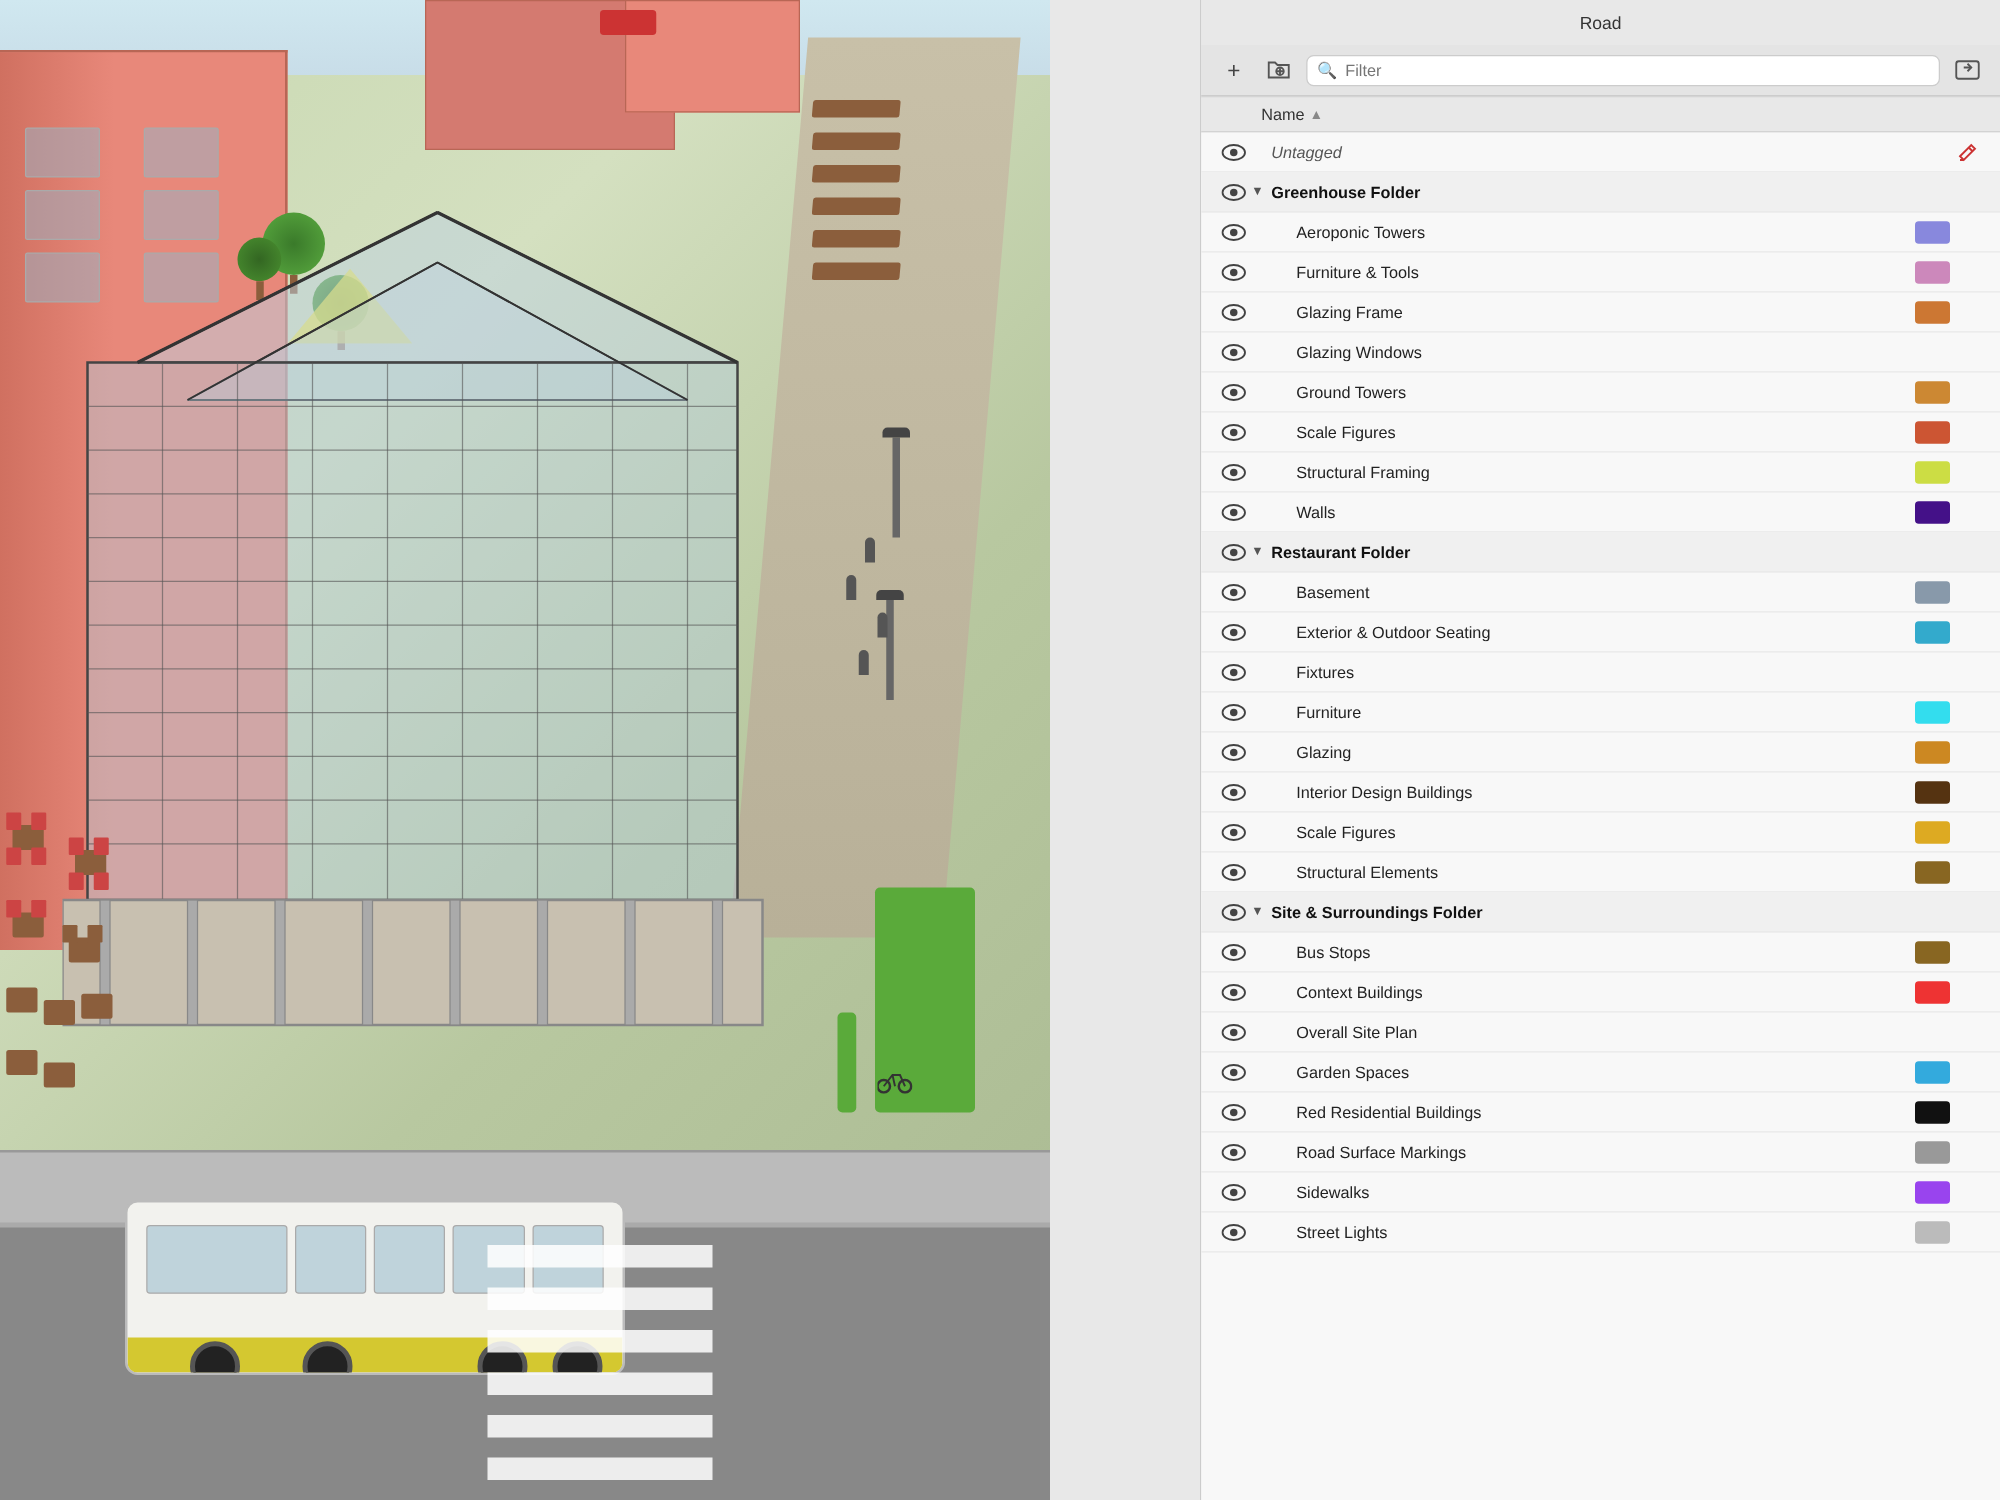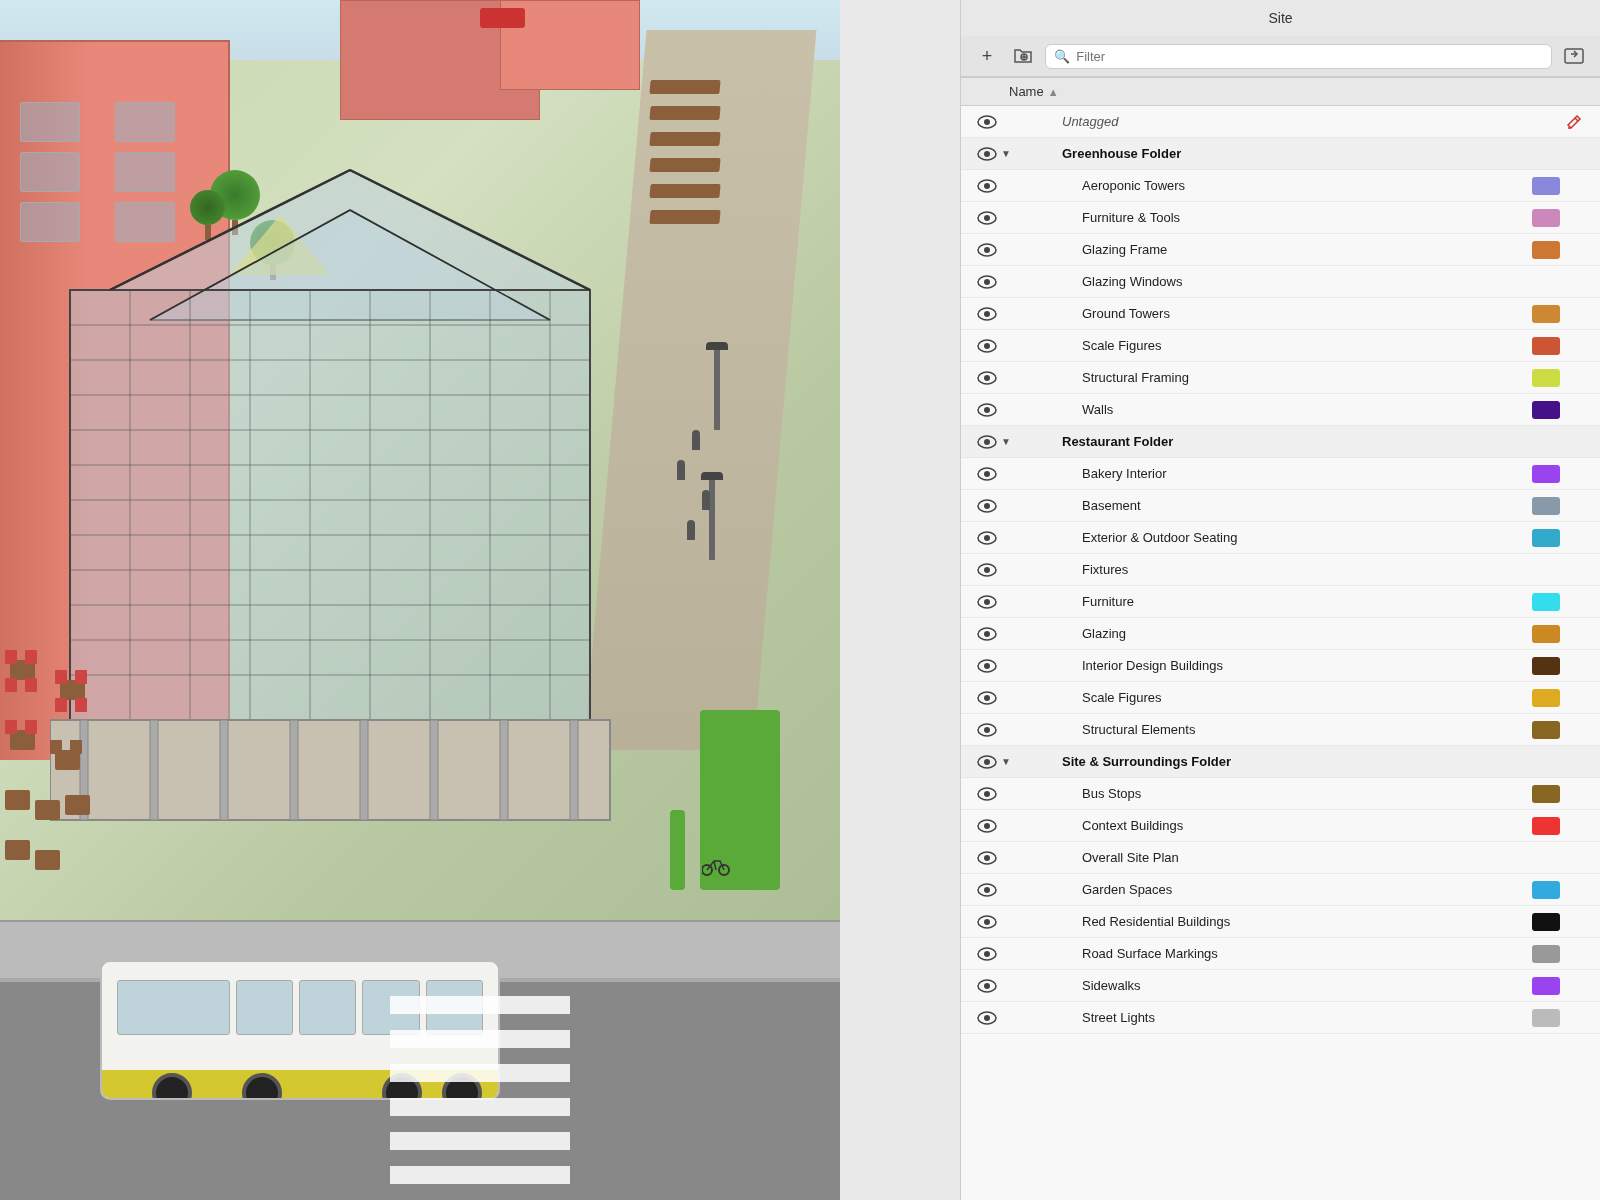--- a/index.html
+++ b/index.html
@@ -198,21 +198,20 @@
       align-items: center;
     }
 
     .tag-label {
       flex: 1;
       font-size: 13px;
       color: #222;
       white-space: nowrap;
       overflow: hidden;
       text-overflow: ellipsis;
-      margin-left: 45px;
     }
 
     .tag-label.untagged {
       font-style: italic;
       color: #555;
     }
 
     .tag-label.folder {
       font-weight: 600;
       color: #111;
@@ -422,21 +421,21 @@
     </div>
   </div>
 
   <div style="position:absolute;top:8px;left:480px;width:45px;height:20px;background:#cc3333;border-radius:3px;"></div>
 
 </div>
 
 <div id="tags-panel">
 
   <div class="panel-header">
-    <div class="panel-title">Site</div>
+    <div class="panel-title">Road</div>
 
     <div class="panel-toolbar">
       <button class="toolbar-btn" title="Add Tag">
         <span>+</span>
       </button>
       <button class="toolbar-btn" title="Add Folder" style="font-size:16px;">
         <svg width="20" height="18" viewBox="0 0 20 18">
           <path d="M2,3 L7,3 L9,5 L18,5 L18,15 L2,15 Z" fill="none" stroke="#555" stroke-width="1.5"></path>
           <circle cx="11" cy="10" r="3" fill="none" stroke="#555" stroke-width="1.5"></circle>
           <line x1="11" y1="7.5" x2="11" y2="12.5" stroke="#555" stroke-width="1.5"></line>
@@ -621,33 +620,20 @@
       </div>
       <div class="tag-row">
         <div class="tag-eye">
           <svg width="20" height="14" viewBox="0 0 20 14" style="display:block;">
     <ellipse cx="10" cy="7" rx="9" ry="6" fill="none" stroke="#444" stroke-width="1.5"></ellipse>
     <circle cx="10" cy="7" r="3" fill="#444"></circle>
   </svg>
         </div>
         <div class="tag-indent" style="width: 20px;"></div>
         <div class="folder-arrow" style="width: 16px;"></div>
-        <div class="tag-label">Bakery Interior</div>
-        <div class="tag-color" style="background: rgb(153, 68, 238);"></div>
-        <div class="tag-edit"></div>
-      </div>
-      <div class="tag-row">
-        <div class="tag-eye">
-          <svg width="20" height="14" viewBox="0 0 20 14" style="display:block;">
-    <ellipse cx="10" cy="7" rx="9" ry="6" fill="none" stroke="#444" stroke-width="1.5"></ellipse>
-    <circle cx="10" cy="7" r="3" fill="#444"></circle>
-  </svg>
-        </div>
-        <div class="tag-indent" style="width: 20px;"></div>
-        <div class="folder-arrow" style="width: 16px;"></div>
         <div class="tag-label">Basement</div>
         <div class="tag-color" style="background: rgb(136, 153, 170);"></div>
         <div class="tag-edit"></div>
       </div>
       <div class="tag-row">
         <div class="tag-eye">
           <svg width="20" height="14" viewBox="0 0 20 14" style="display:block;">
     <ellipse cx="10" cy="7" rx="9" ry="6" fill="none" stroke="#444" stroke-width="1.5"></ellipse>
     <circle cx="10" cy="7" r="3" fill="#444"></circle>
   </svg>

